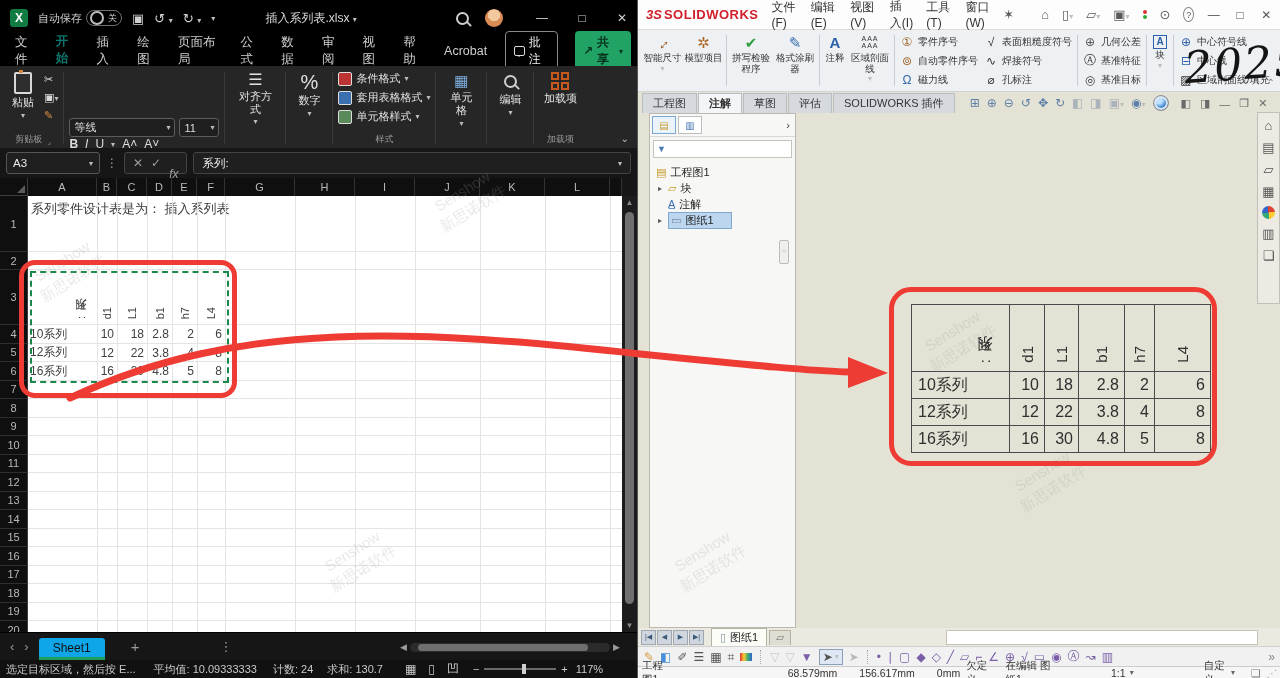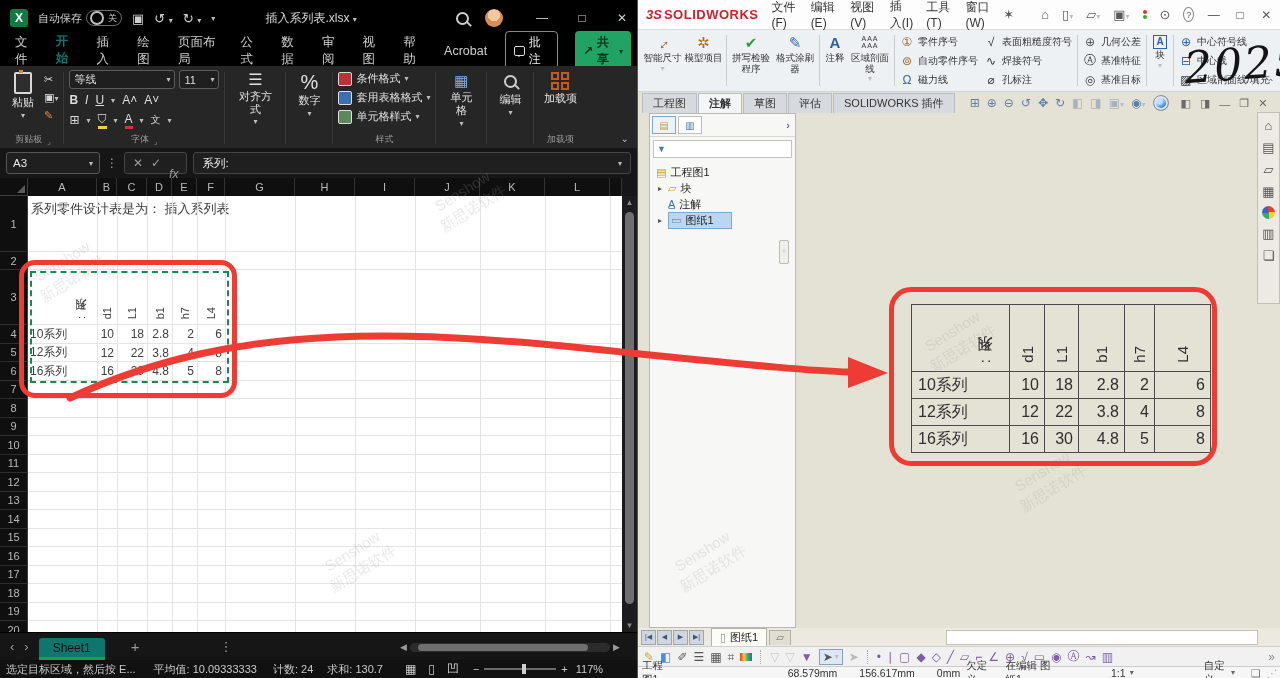--- a/index.html
+++ b/index.html
@@ -34,21 +34,21 @@
   .xg{display:flex;flex-direction:column;justify-content:space-between;padding:2px 4px 1px;}
   .xg-body{display:flex;gap:6px;flex:1;}
   .xg-lbl{font-size:9px;color:#9b9b9b;text-align:center;display:flex;align-items:flex-end;justify-content:center;gap:5px;padding-bottom:1px;}
   .launcher{color:#8a8a8a;font-size:8px;}
   .xsep{width:1px;background:#3a3a3a;margin:4px 1px;}
   .xbig{display:flex;flex-direction:column;align-items:center;justify-content:flex-start;gap:2px;font-size:11px;color:#e3e3e3;padding:2px 4px;text-align:center;line-height:1.15;}
   .caret{font-size:8px;color:#bdbdbd;}
   .clipicon{width:14px;height:18px;border:2px solid #d8d8d8;border-radius:2px;background:#2e2e2e;position:relative;}
   .clipicon::before{content:"";position:absolute;left:3px;top:-4px;width:4px;height:3px;background:#d08a3e;}
   .xminicol{display:flex;flex-direction:column;justify-content:flex-start;gap:5px;font-size:11px;color:#d8d8d8;padding-top:3px;}
-  .combo{background:#1f1f1f;border:1px solid #5c5c5c;border-radius:3px;color:#ddd;font-size:11px;padding:1px 4px;display:flex;align-items:center;justify-content:space-between;gap:4px;}
+  .combo{background:#1f1f1f;border:1px solid #5c5c5c;border-radius:3px;color:#ddd;font-size:11px;padding:1px 4px;display:flex;align-items:center;justify-content:space-between;gap:4px;margin-top:48px;}
   .fmtrow{display:flex;align-items:center;gap:7px;color:#ddd;font-size:12px;}
   .u-yellow{border-bottom:3px solid #f3d13c;padding-bottom:0;}
   .u-red{border-bottom:3px solid #d13438;padding-bottom:0;}
   .stybtn{display:flex;align-items:center;gap:4px;font-size:11px;color:#e0e0e0;height:17px;}
   .sq{width:12px;height:12px;display:inline-block;border-radius:2px;}
   .linesico{color:#e0e0e0;font-size:16px;line-height:1;}
   .pct{font-size:20px;color:#e0e0e0;line-height:1;}
   .addin{width:18px;height:18px;display:grid;grid-template-columns:1fr 1fr;grid-template-rows:1fr 1fr;gap:2px;}
   .addin i{border:2px solid #c65a1e;}
   .ribchev{position:absolute;right:8px;bottom:4px;color:#bdbdbd;font-size:10px;}
@@ -79,21 +79,21 @@
   .xtn{padding-left:2px;box-sizing:border-box;}
   .xtv{text-align:right;padding-right:3px;box-sizing:border-box;}
   .greendash{left:30px;top:271px;width:195px;height:108px;border:2px dashed #1a8a4c;z-index:40;}
   .redrect{border:5px solid #ee3b33;border-radius:16px;z-index:55;}
   
   .vscroll{left:622px;top:196px;width:15px;height:436px;background:#1c1c1c;}
   .vthumb{position:absolute;left:3px;top:16px;width:9px;height:392px;background:#6f6f6f;border-radius:5px;}
   .varr{position:absolute;left:0;width:15px;text-align:center;color:#8a8a8a;font-size:8px;}
   .sheetbar{left:0;top:632px;width:637px;height:28px;background:#161616;display:flex;align-items:center;gap:10px;padding-left:10px;box-sizing:border-box;border-top:1px solid #000;}
   .snav{color:#9a9a9a;font-size:13px;}
-  .stab{background:#0f766e;color:#111;font-size:12px;padding:3px 14px 2px;border-radius:3px 3px 0 0;border-bottom:3px solid #1f9d5b;margin-top:4px;}
+  .stab{background:#0ea5e9;color:#111;font-size:12px;padding:3px 14px 2px;border-radius:3px 3px 0 0;border-bottom:3px solid #1f9d5b;margin-top:4px;}
   .hscroll{position:absolute;left:400px;top:8px;width:220px;height:12px;display:flex;align-items:center;gap:3px;}
   .htrack{flex:1;height:9px;background:#2b2b2b;border-radius:5px;position:relative;}
   .hthumb{position:absolute;left:8px;top:1px;width:170px;height:7px;background:#6f6f6f;border-radius:4px;}
   .xstatus{left:0;top:660px;width:637px;height:18px;background:#111;color:#c9c9c9;font-size:11px;display:flex;align-items:center;box-sizing:border-box;padding:0 6px;}
   .zoomctl{display:flex;align-items:center;gap:5px;margin-left:14px;}
   .ztrack{width:72px;height:2px;background:#6a6a6a;position:relative;}
   .zknob{position:absolute;left:38px;top:-4px;width:4px;height:10px;background:#cfcfcf;}
 
   
   .sw{left:637px;top:0;width:643px;height:678px;background:#e4e2d5;overflow:hidden;border-left:1px solid #555;box-sizing:border-box;color:#222;}

